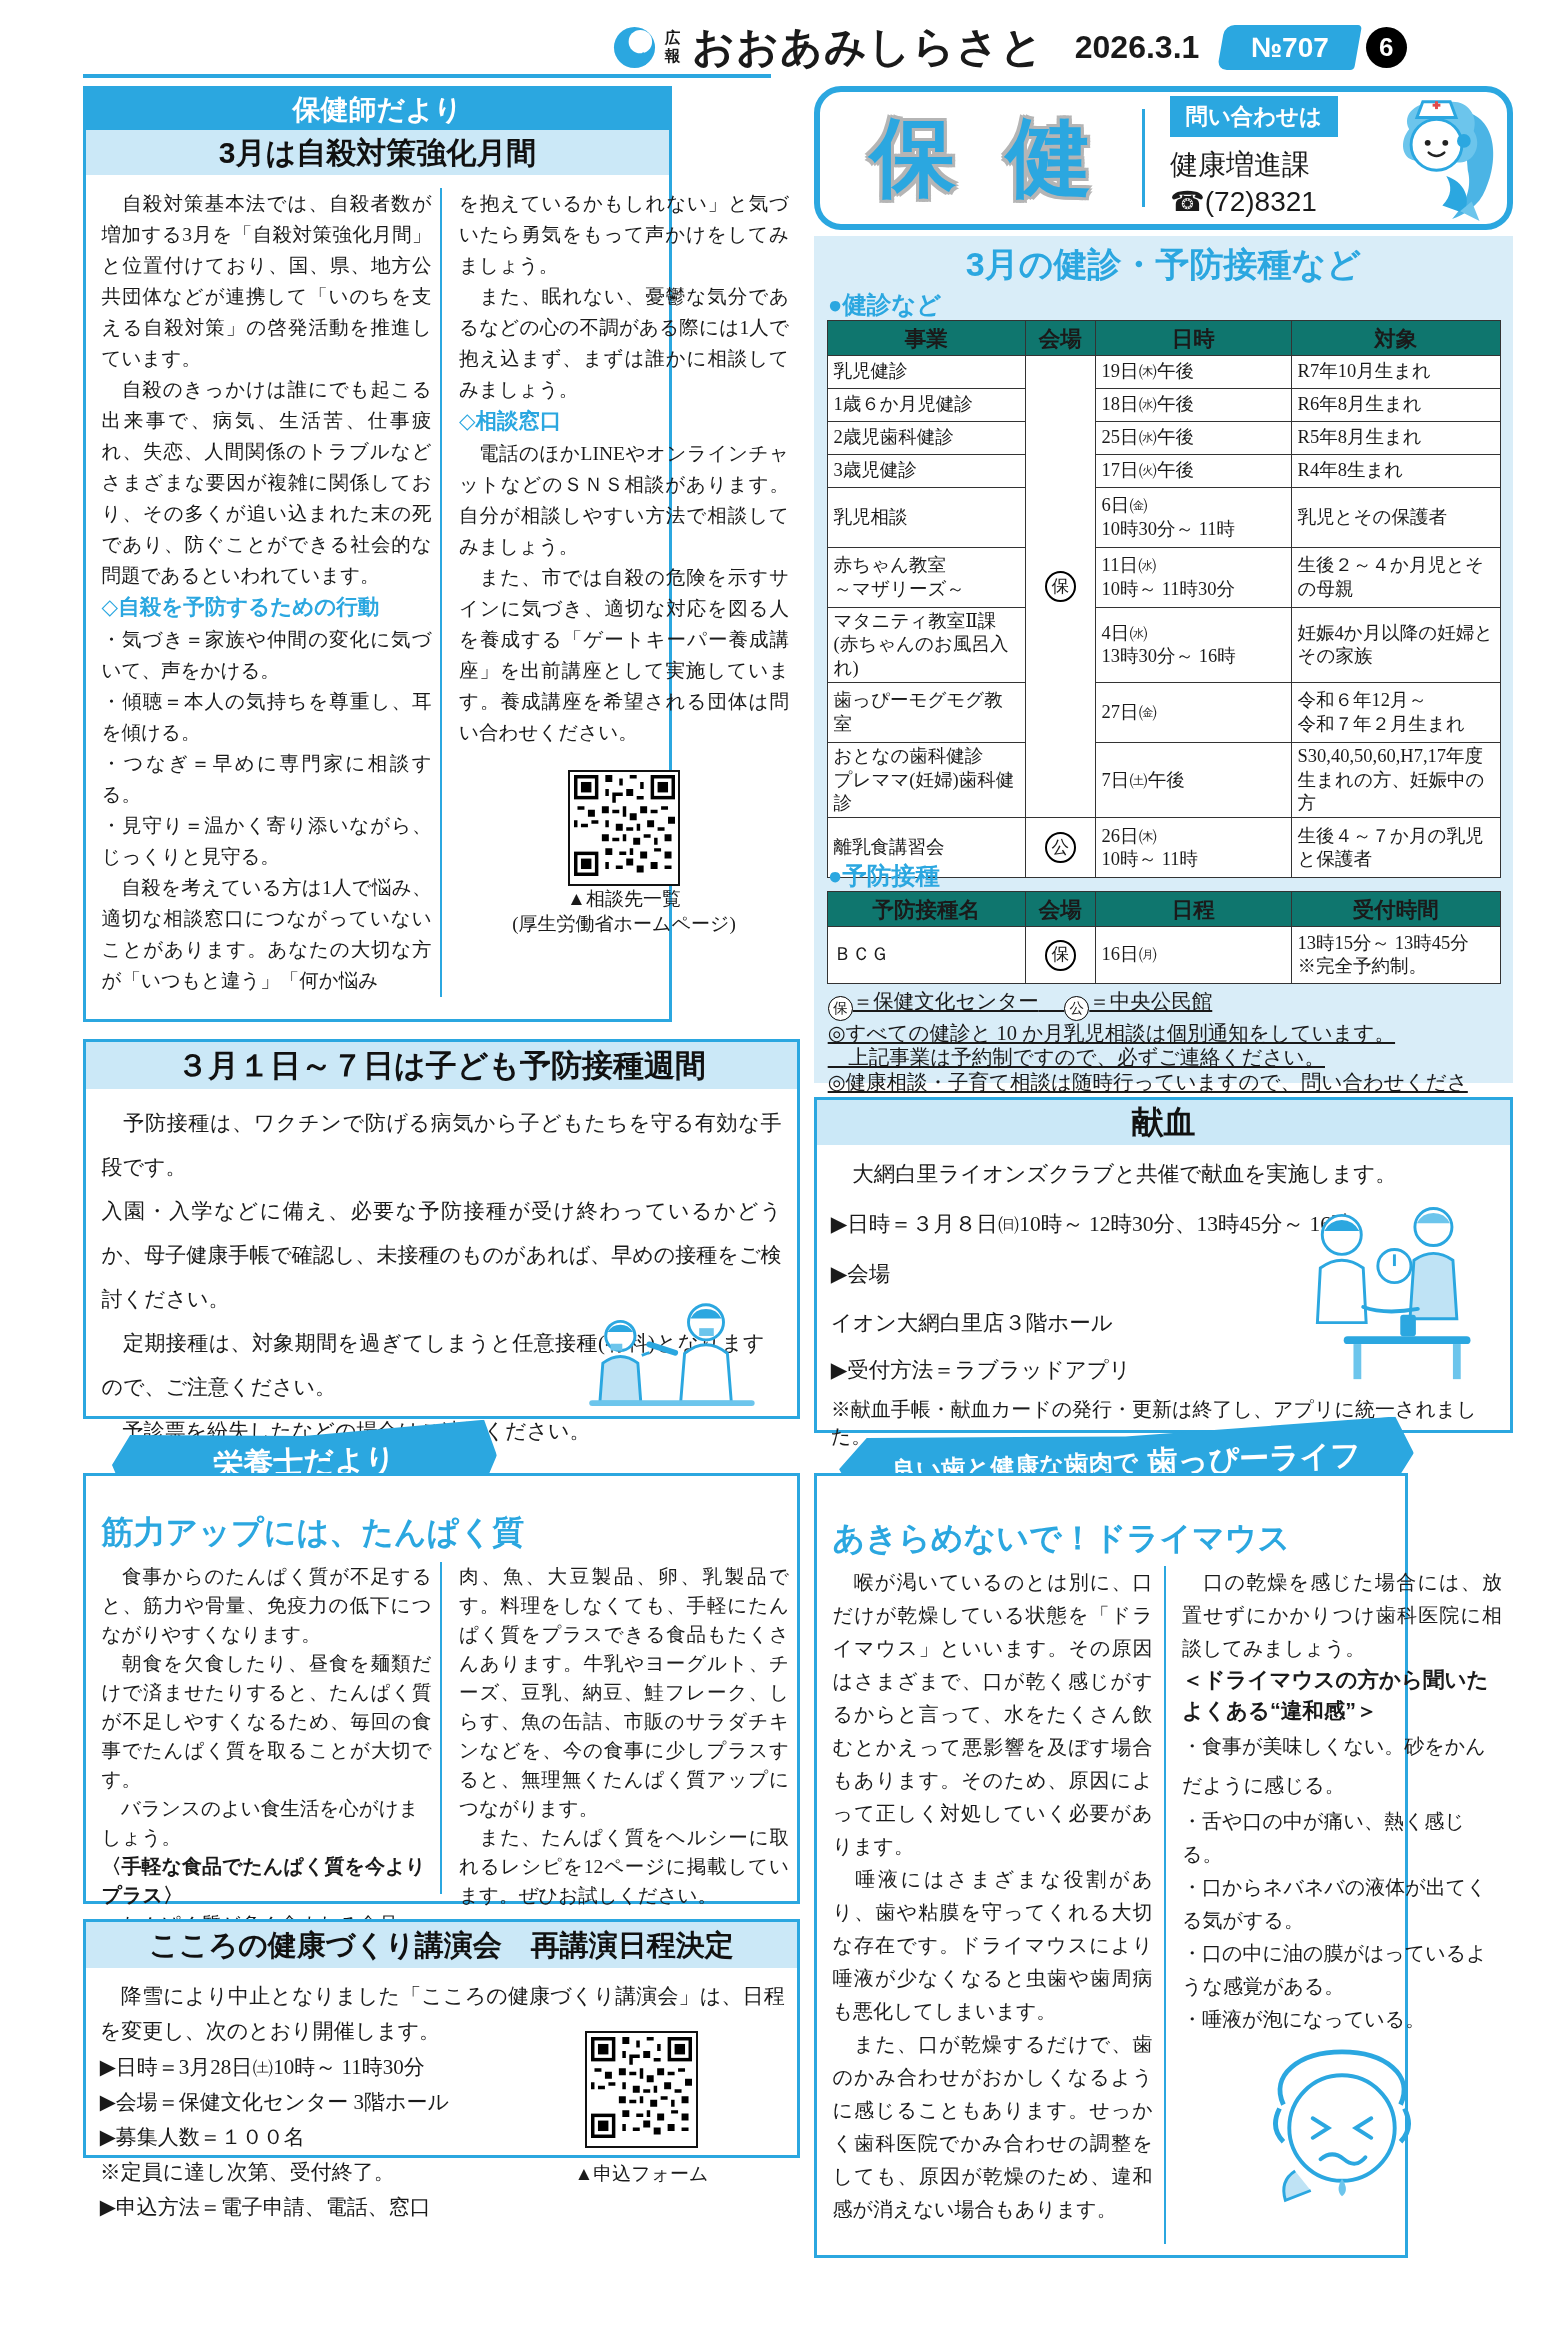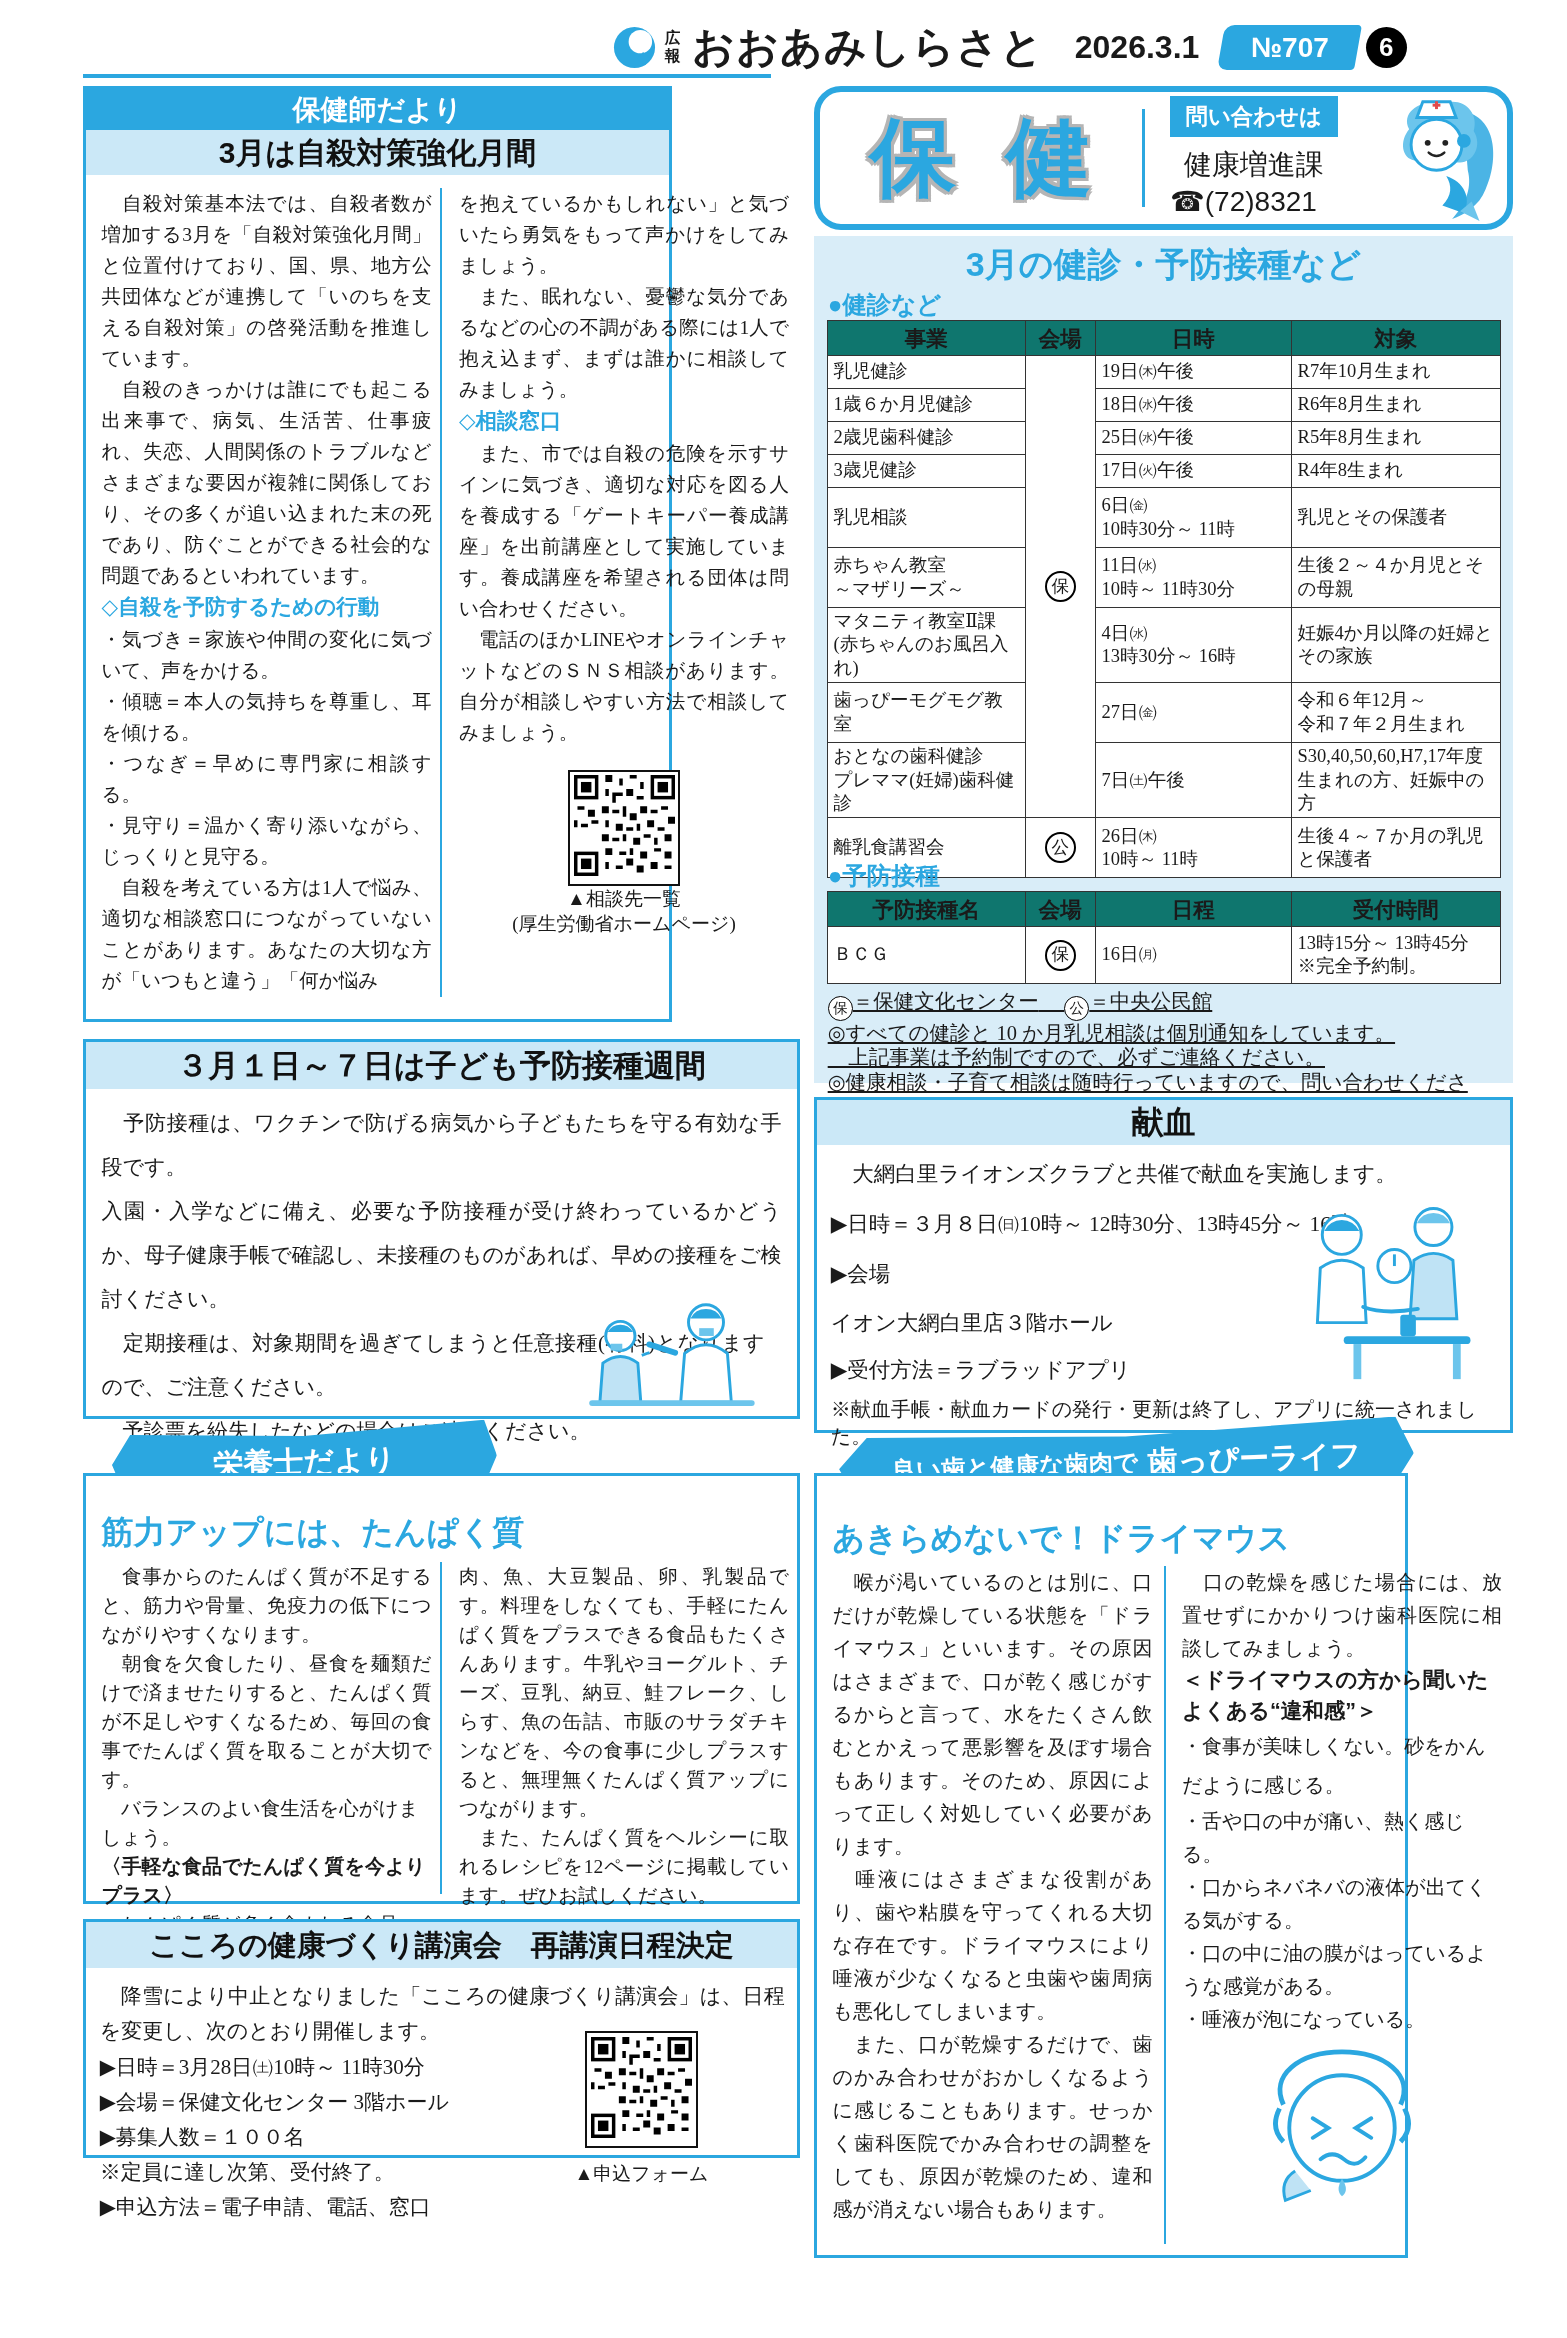--- a/index.html
+++ b/index.html
@@ -45,21 +45,21 @@
   .ribbon .rb{font-size:30px;}
 
   
   .banner{border:6.8px solid var(--blue);border-radius:27px;background:#fff;display:flex;align-items:center;}
   .banner-title{width:322px;display:flex;justify-content:space-around;padding:0 25px;}
   .banner-title span{font-size:86px;font-weight:bold;color:var(--blue);
      text-shadow:2.9px 2.9px 0 #b5b5b5,-2.9px -2.9px 0 #b5b5b5,2.9px -2.9px 0 #b5b5b5,-2.9px 2.9px 0 #b5b5b5,0 2.9px 0 #b5b5b5,2.9px 0 0 #b5b5b5,0 -2.9px 0 #b5b5b5,-2.9px 0 0 #b5b5b5;}
   .banner-div{width:2.9px;height:98px;background:var(--blue);}
   .contact{padding-left:25px;}
   .contact-badge{display:inline-block;background:var(--blue);color:#fff;font-size:22.4px;font-weight:bold;padding:4.9px 15.6px;margin-bottom:8.8px;}
-  .contact-dept{font-size:28px;line-height:37px;text-align:center;}
+  .contact-dept{font-size:28px;line-height:37px;}
   .contact-phone{font-size:28px;line-height:37px;}
 
   
   .panel{background:var(--panel);}
   .panel-title{width:100%;text-align:center;font-size:34px;font-weight:bold;color:var(--blue);}
   .sec-label{font-size:24.4px;font-weight:bold;color:var(--blue);}
   table.sched{border-collapse:collapse;background:#fff;width:673px;table-layout:fixed;}
   table.sched th{background:#0f766e;font-size:21.5px;font-weight:bold;border:1.6px solid #333;}
   table.sched td{font-family:"Liberation Serif","DejaVu Serif",serif;font-size:18.5px;line-height:23.4px;
      border:1.4px solid #333;padding:2px 5.9px;white-space:pre-line;vertical-align:middle;}
@@ -130,22 +130,22 @@
       <p class="body serif">・気づき＝家族や仲間の変化に気づいて、声をかける。</p>
       <p class="body serif">・傾聴＝本人の気持ちを尊重し、耳を傾ける。</p>
       <p class="body serif">・つなぎ＝早めに専門家に相談する。</p>
       <p class="body serif">・見守り＝温かく寄り添いながら、じっくりと見守る。</p>
       <p class="body serif">　自殺を考えている方は1人で悩み、適切な相談窓口につながっていないことがあります。あなたの大切な方が「いつもと違う」「何か悩み</p>
     </div>
     <div class="abs serif" style="left:373px;top:99px;width:330px;">
       <p class="body serif">を抱えているかもしれない」と気づいたら勇気をもって声かけをしてみましょう。</p>
       <p class="body serif">　また、眠れない、憂鬱な気分であるなどの心の不調がある際には1人で抱え込まず、まずは誰かに相談してみましょう。</p>
       <p class="bluehead">◇相談窓口</p>
+      <p class="body serif">　電話のほかLINEやオンラインチャットなどのＳＮＳ相談があります。自分が相談しやすい方法で相談してみましょう。</p>
       <p class="body serif">　また、市では自殺の危険を示すサインに気づき、適切な対応を図る人を養成する「ゲートキーパー養成講座」を出前講座として実施しています。養成講座を希望される団体は問い合わせください。</p>
-      <p class="body serif">　電話のほかLINEやオンラインチャットなどのＳＮＳ相談があります。自分が相談しやすい方法で相談してみましょう。</p>
       <div style="text-align:center;margin-top:21.5px;">
         <span class="qr-frame"><svg width="101" height="101" viewBox="0 0 104 104">
               <use href="#qrsym"></use>
             </svg></span>
         <div class="qr-cap">▲相談先一覧</div>
         <div class="qr-cap">(厚生労働省ホームページ)</div>
       </div>
     </div>
   </section>
 

